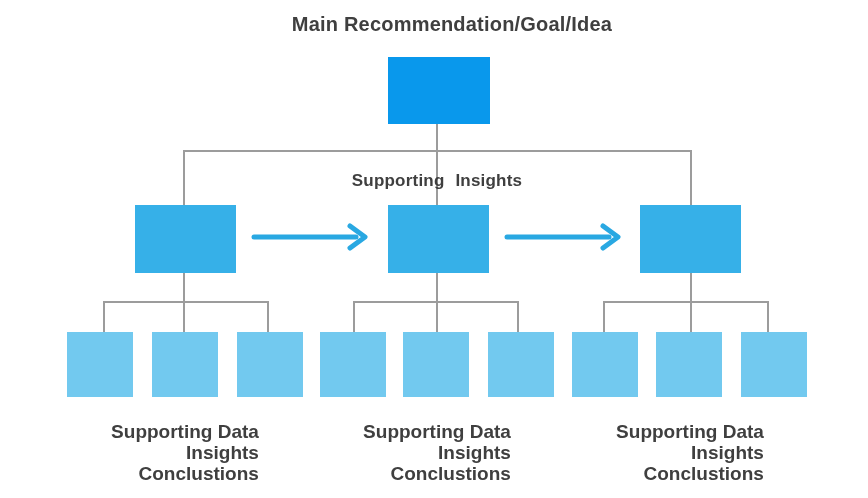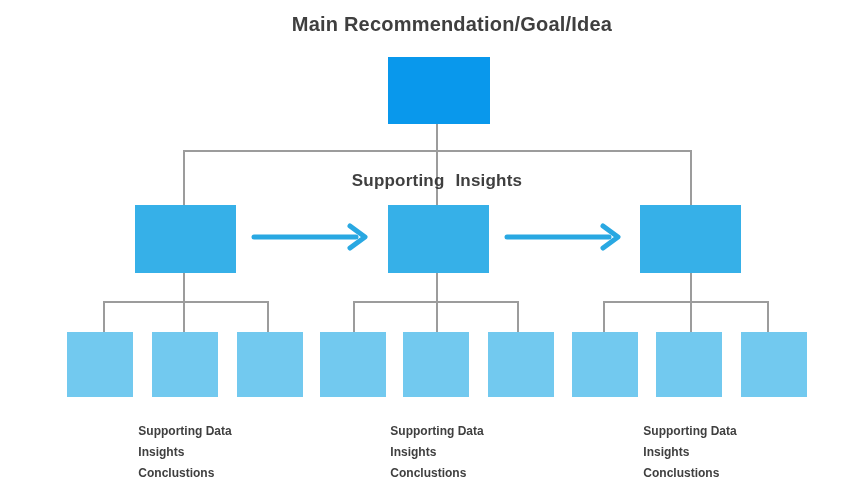--- a/index.html
+++ b/index.html
@@ -51,22 +51,22 @@
   .line.v { width: 2px; }
   .arrow { position: absolute; width: 124px; height: 32px; }
   .arrow line, .arrow polyline {
     stroke: var(--arrow, #29a8e2);
     fill: none;
   }
   .group-label {
     position: absolute;
     top: 421px;
     transform: translateX(-50%);
-    text-align: left;
-    font-size: 12px;
+    text-align: right;
+    font-size: 19px;
     font-weight: bold;
     line-height: 21px;
     color: var(--text, #3f3f3f);
     white-space: nowrap;
   }
 </style>
 </head>
 <body>
 
 <div class="canvas">

